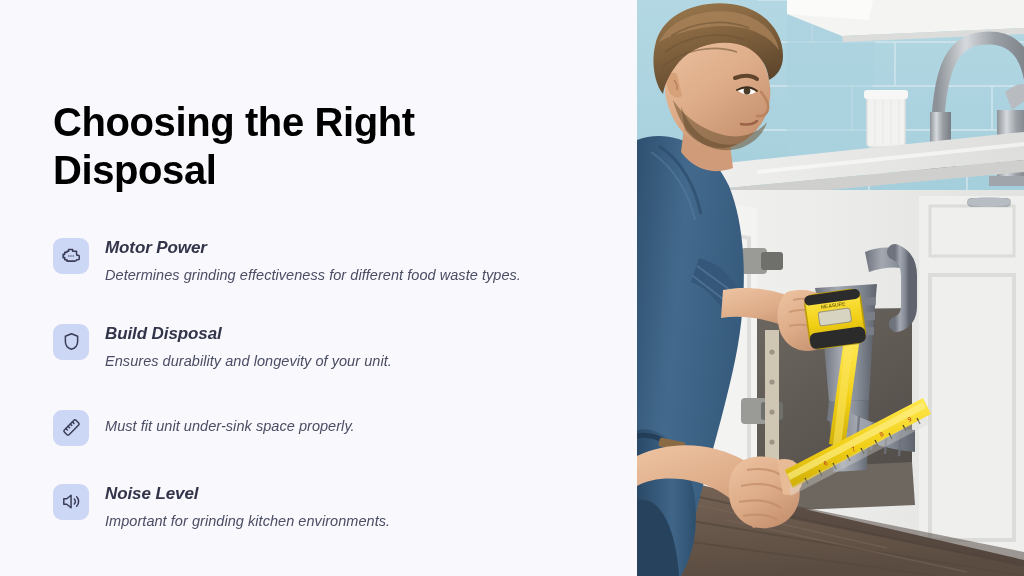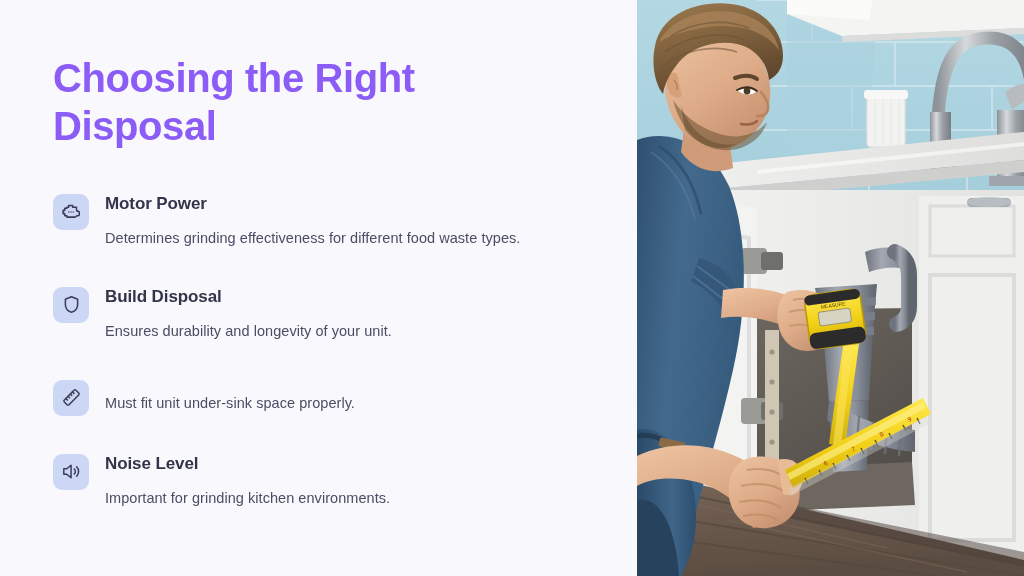--- a/index.html
+++ b/index.html
@@ -23,29 +23,31 @@
     height: 576px;
     background: #f9f8fd;
     padding: 54px 52px 0 53px;
     position: relative;
   }
   .slide-title {
     font-size: 40px;
     font-weight: 700;
     line-height: 1.20;
     letter-spacing: -0.4px;
-    color: #8b5cf6;
+    color: #000000;
     max-width: 420px;
+    margin-top: 44px;
   }
 
   .feature-list {
     margin-top: 42px;
     display: flex;
     flex-direction: column;
     gap: 36px;
+    font-style: italic;
   }
   .feature-item {
     display: flex;
     align-items: flex-start;
     gap: 16px;
   }
   .icon-box {
     flex: 0 0 auto;
     width: 36px;
     height: 36px;
@@ -59,21 +61,21 @@
   .icon-box svg { display:block; }
   .feature-text { padding-top: 1px; }
   .feature-title {
     font-size: 17px;
     font-weight: 700;
     color: #32344a;
     line-height: 1.25;
     letter-spacing: -0.1px;
   }
   .feature-desc {
-    margin-top: 15px;
+    margin-top: 8px;
     font-size: 14.5px;
     font-weight: 400;
     color: #4a4d63;
     line-height: 1.35;
     letter-spacing: 0.05px;
   }
 
   
   .photo-panel {
     position: absolute;

